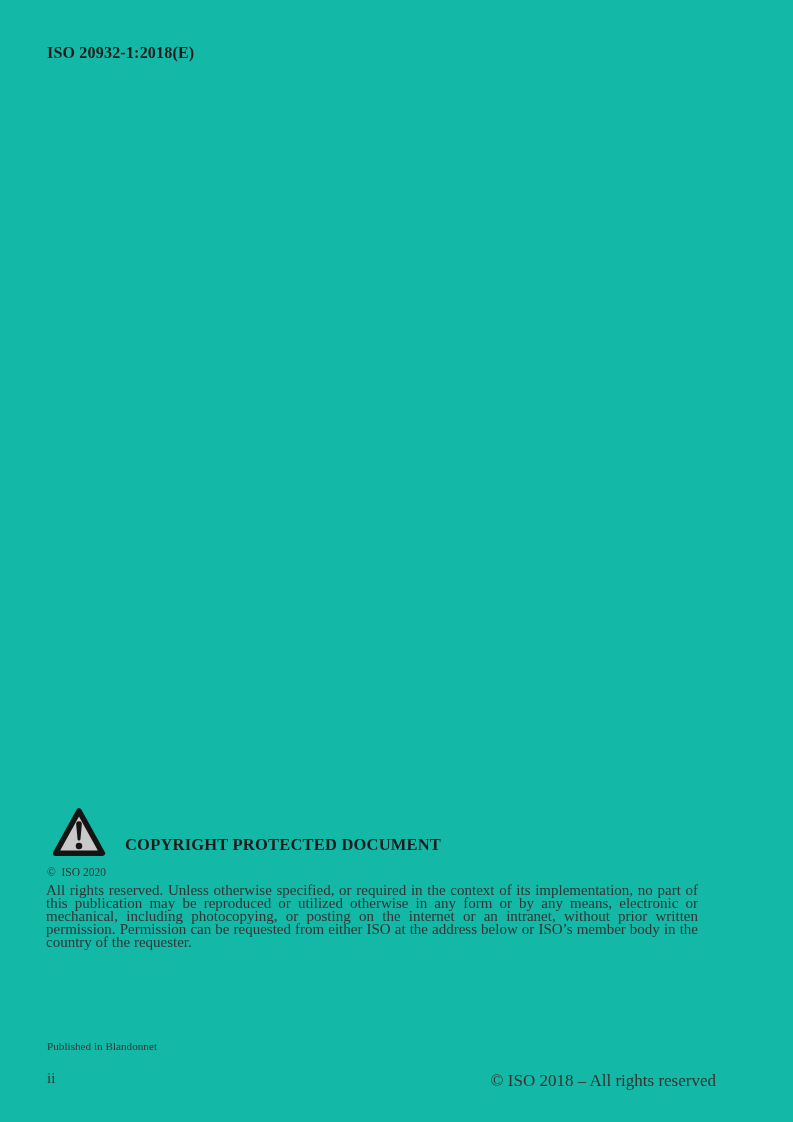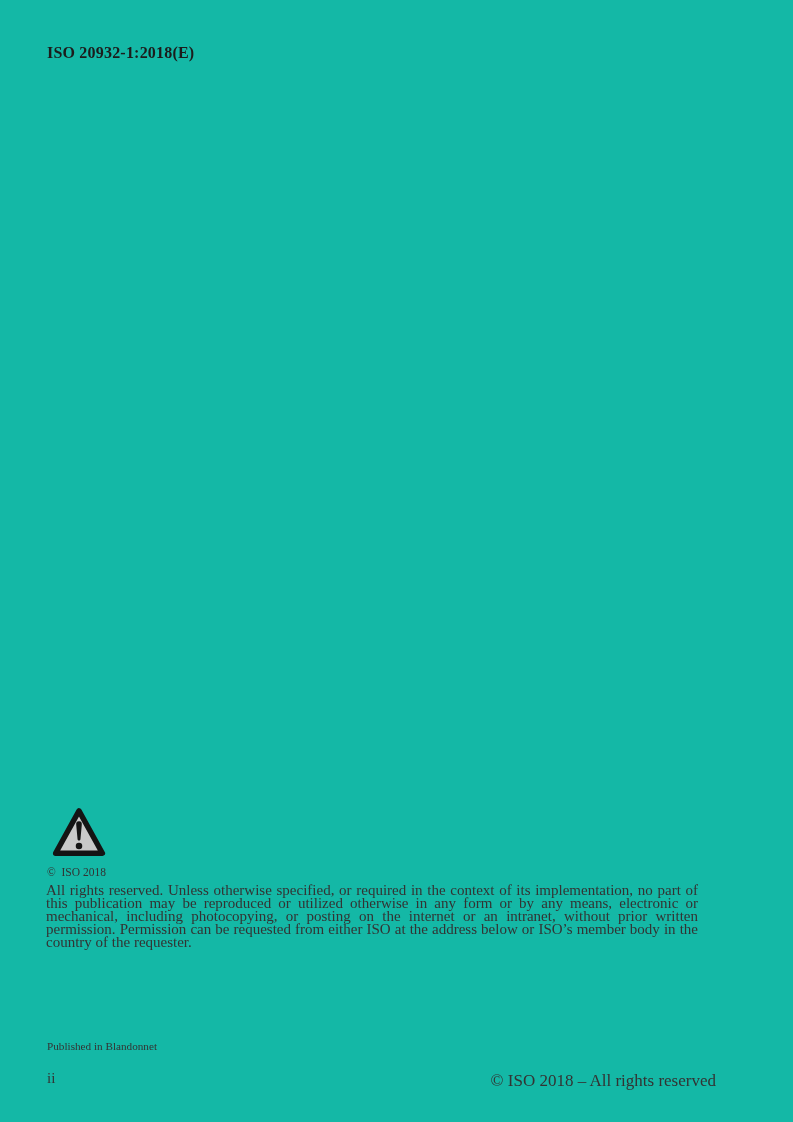--- a/index.html
+++ b/index.html
@@ -86,22 +86,23 @@
   <div class="doc-code">ISO 20932-1:2018(E)</div>
 
   <div class="warning-triangle">
     <svg width="54" height="53" viewBox="0 0 60 58" xmlns="http://www.w3.org/2000/svg">
       <path d="M30 5 L56 52 L4 52 Z" fill="#c9c9c9" stroke="#141414" stroke-width="6" stroke-linejoin="round"></path>
       <path d="M30 16.5 C27.4 16.5 26.7 18.2 26.9 20.3 L28.4 36.5 C28.55 38.3 31.45 38.3 31.6 36.5 L33.1 20.3 C33.3 18.2 32.6 16.5 30 16.5 Z" fill="#141414"></path>
       <circle cx="30" cy="44" r="3.6" fill="#141414"></circle>
     </svg>
   </div>
 
+  <div class="cp-title">COPYRIGHT PROTECTED DOCUMENT</div>
 
-  <div class="cp-notice">© ISO 2018</div>
+  <div class="cp-notice">© ISO 2020</div>
 
   <div class="cp-body">All rights reserved. Unless otherwise specified, or required in the context of its implementation, no part of this publication may be reproduced or utilized otherwise in any form or by any means, electronic or mechanical, including photocopying, or posting on the internet or an intranet, without prior written permission. Permission can be requested from either ISO at the address below or ISO’s member body in the country of the requester.</div>
 
 
   <div class="cp-published">Published in Blandonnet</div>
 
   <div class="footer-page-number">ii</div>
 
   <div class="footer-copyright">© ISO 2018 – All rights reserved</div>
 

